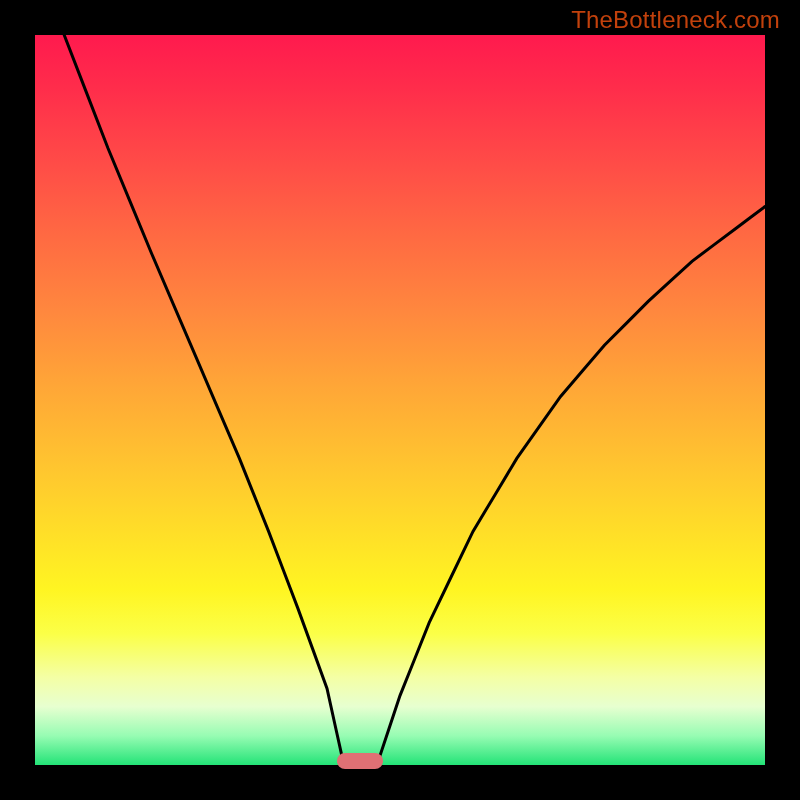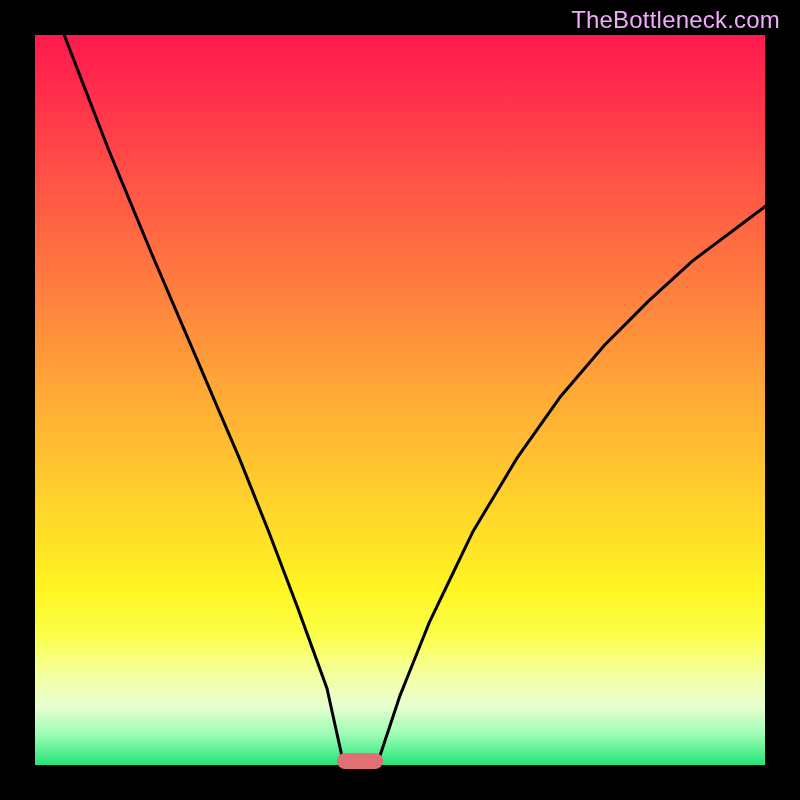--- a/index.html
+++ b/index.html
@@ -57,21 +57,21 @@
     border-radius: 8px;
     background: #e07074;
     transform: translate(-50%, -50%);
   }
   .watermark {
     position: absolute;
     top: 6px;
     right: 20px;
     font-family: Arial, Helvetica, sans-serif;
     font-size: 24px;
-    color: #f0abfc;
+    color: #c2410c;
     letter-spacing: 0.2px;
   }
 </style>
 </head>
 <body>
 
 <div class="frame">
   <div class="watermark">TheBottleneck.com</div>
   <div class="plot-area">
     <svg class="curve" viewBox="0 0 730 730" preserveAspectRatio="none">

